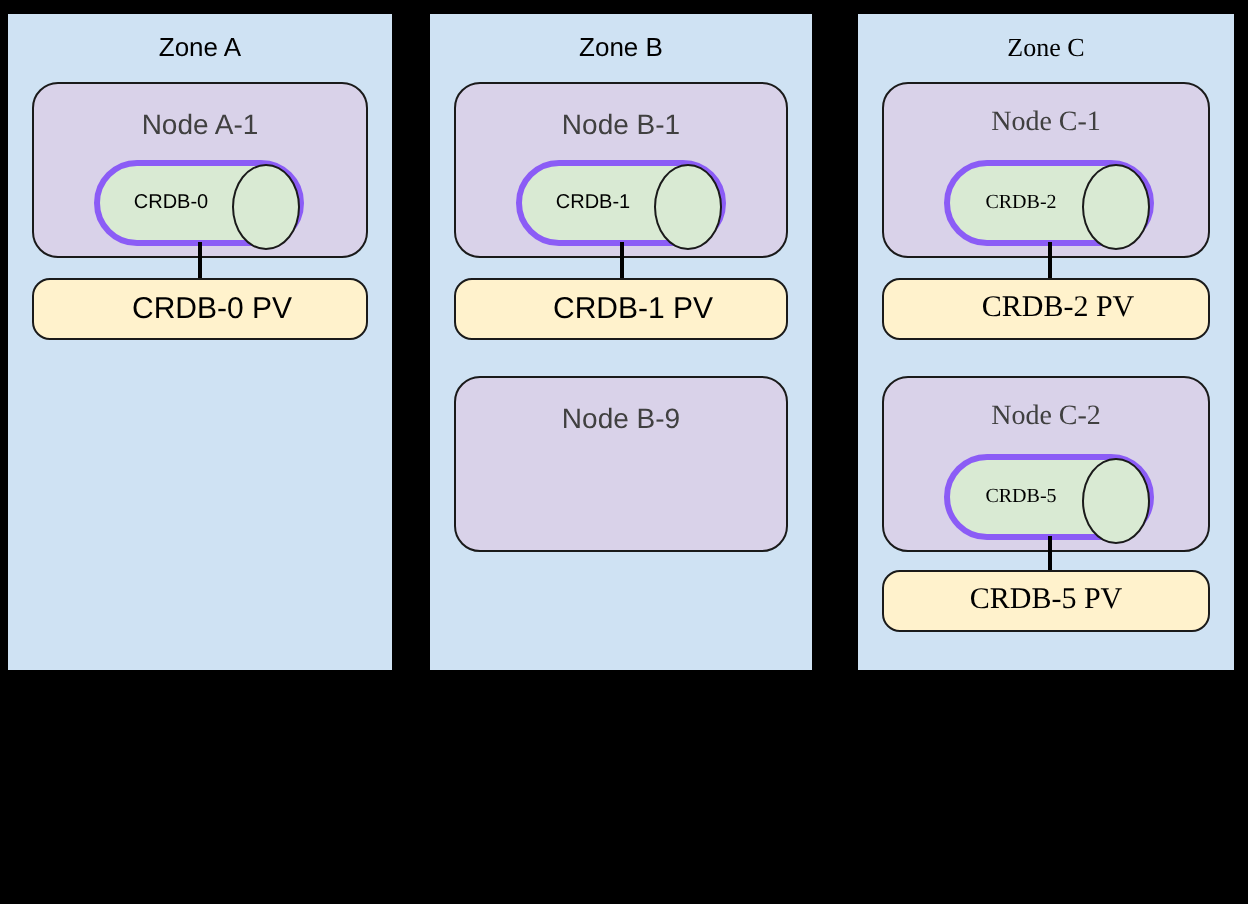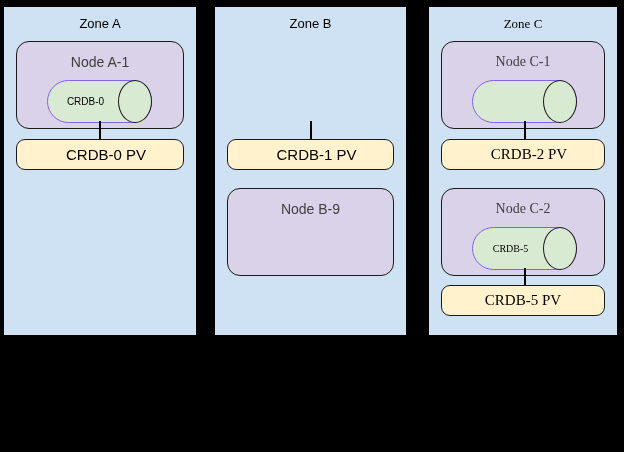--- a/index.html
+++ b/index.html
@@ -49,21 +49,21 @@
     text-align: center;
     font-size: 14px;
     color: #404040;
   }
 
   .cyl {
     position: absolute;
     left: 30px; top: 38px;
     width: 105px; height: 43px;
     background: #d9ead3;
-    border: 1px solid #8b5cf6;
+    border: 3px solid #8b5cf6;
     border-radius: 22px;
     box-sizing: border-box;
   }
   .cyl-cap {
     position: absolute;
     right: -1px; top: -1px;
     width: 34px; height: 43px;
     background: #d9ead3;
     border: 1px solid #1a1a1a;
     border-radius: 50%;
@@ -120,39 +120,47 @@
     <div class="connector conn-1"></div>
 
     <div class="pv pv-1">
       <span>CRDB-0 PV</span>
     </div>
   </div>
 
   <div class="zone zone-b">
     <div class="zone-title">Zone B</div>
 
+    <div class="node node-1">
+      <div class="node-label">Node B-1</div>
+      <div class="cyl">
+        <div class="cyl-cap"></div>
+        <div class="cyl-label">CRDB-1</div>
+      </div>
+    </div>
 
     <div class="connector conn-1"></div>
 
     <div class="pv pv-1">
       <span>CRDB-1 PV</span>
     </div>
 
     <div class="node node-2">
       <div class="node-label">Node B-9</div>
     </div>
   </div>
 
   <div class="zone zone-c">
     <div class="zone-title">Zone C</div>
 
     <div class="node node-1">
       <div class="node-label">Node C-1</div>
       <div class="cyl">
         <div class="cyl-cap"></div>
+        <div class="cyl-label">CRDB-2</div>
       </div>
     </div>
 
     <div class="connector conn-1"></div>
 
     <div class="pv pv-1">
       <span>CRDB-2 PV</span>
     </div>
 
     <div class="node node-2">

